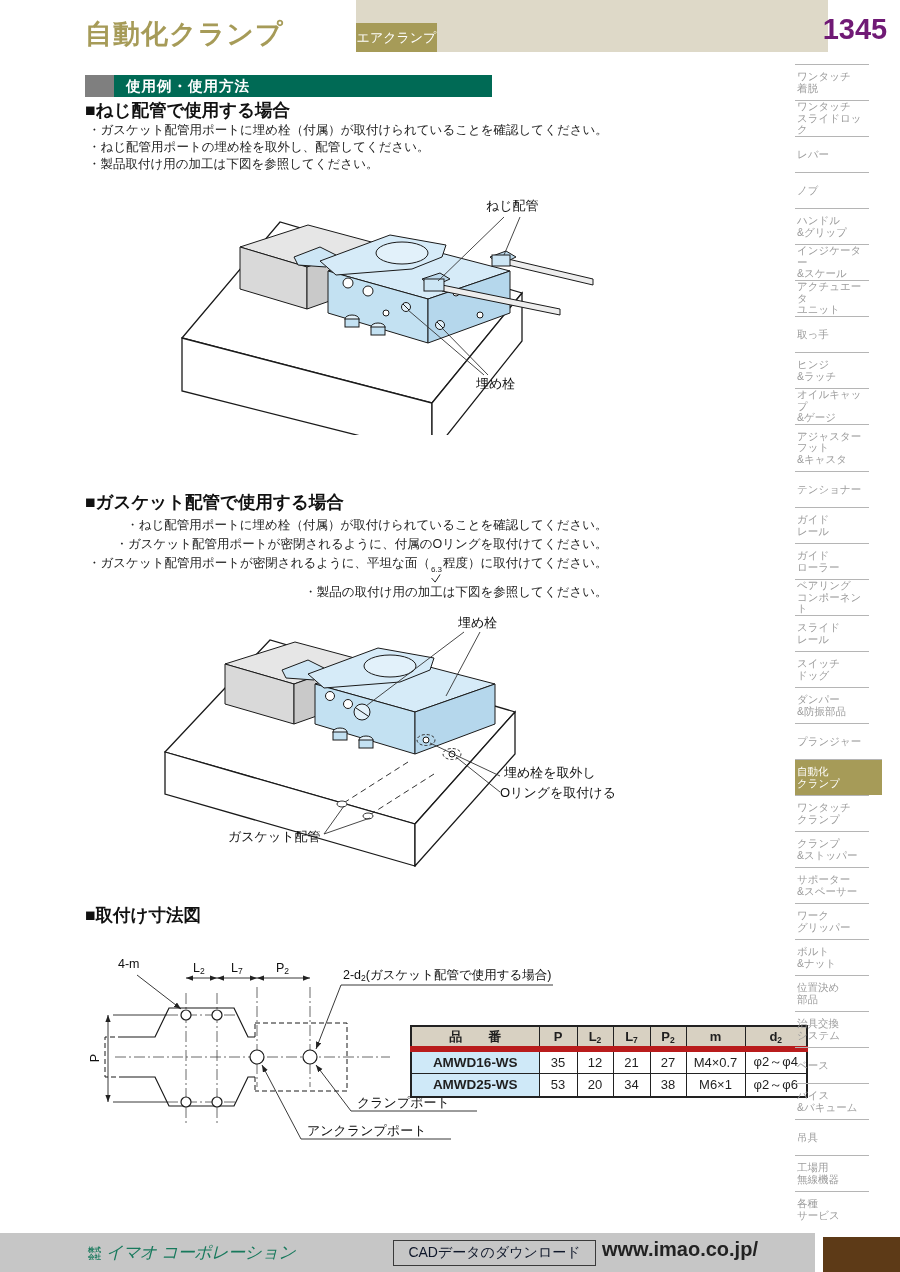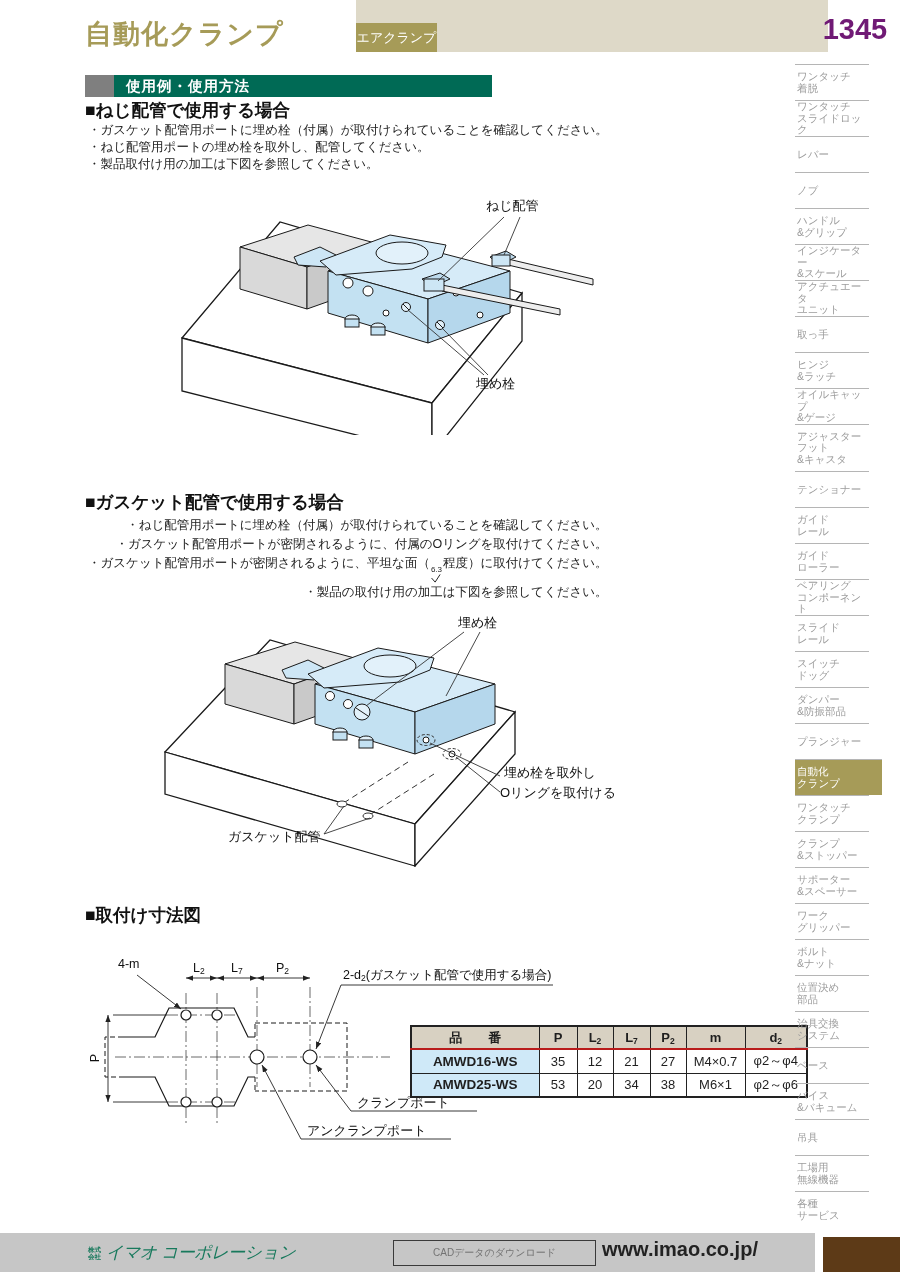--- a/index.html
+++ b/index.html
@@ -40,40 +40,40 @@
 
   
   .dimwrap{position:absolute;left:85px;top:945px;width:620px;height:215px;}
   .dim-label{position:absolute;font-size:12.5px;color:#111;white-space:nowrap;}
   .dim-label .sub{font-size:8.5px;vertical-align:-2px;}
   .port-label{position:absolute;font-size:13px;color:#111;white-space:nowrap;}
 
   
   .spec-table{position:absolute;left:410px;top:1025px;border-collapse:collapse;table-layout:fixed;font-size:13px;}
   .spec-table th,.spec-table td{border:1px solid #222;text-align:center;padding:0;height:24px;}
-  .spec-table thead th{background:var(--thbg);font-weight:bold;height:23px;border-bottom:2px solid #b91c1c;}
+  .spec-table thead th{background:var(--thbg);font-weight:bold;height:23px;border-bottom:6px solid #b91c1c;}
   .spec-table{border:2px solid #222;}
   .spec-table td.part{background:var(--rowblue);font-weight:bold;font-size:13.5px;}
   .spec-table .sub{font-size:8.5px;vertical-align:-2px;}
 
   
   .sidebar{position:absolute;left:795px;top:64px;width:77px;}
   .sb-item{width:74px;height:36px;border-top:1px solid var(--sbline);display:flex;flex-direction:column;
            justify-content:center;font-size:10.5px;line-height:11.5px;color:var(--sbtxt);padding-left:2px;cursor:pointer;}
   .sb-item.h3{height:47px;}
   .sb-item.active{width:87px;background:var(--olive);color:#fff;}
   .brown-tab{position:absolute;left:823px;top:1237px;width:77px;height:35px;background:var(--brown);}
 
   
   .footer-band{position:absolute;left:0;top:1233px;width:815px;height:39px;background:var(--fgray);}
   .logo{position:absolute;left:88px;top:1241px;display:flex;align-items:center;color:var(--green);}
   .logo .pref{width:15px;font-size:6.5px;line-height:7px;font-weight:bold;margin-right:3px;word-break:break-all;}
   .logo .name{font-size:17px;font-weight:normal;letter-spacing:-0.5px;font-style:italic;}
   .cad-box{position:absolute;left:393px;top:1240px;width:203px;height:26px;border:1px solid #3a3a3a;
-           font-size:10px;display:flex;align-items:center;justify-content:center;color:#737373;cursor:pointer;}
+           font-size:14px;display:flex;align-items:center;justify-content:center;color:#0f172a;cursor:pointer;}
   .site-url{position:absolute;left:602px;top:1238px;font-size:20px;font-weight:bold;color:#222;cursor:pointer;}
 </style>
 </head>
 <body>
 
 <div class="page">
 
   <div class="beige-band"></div>
   <div class="page-title">自動化クランプ</div>
   <div class="badge">エアクランプ</div>

